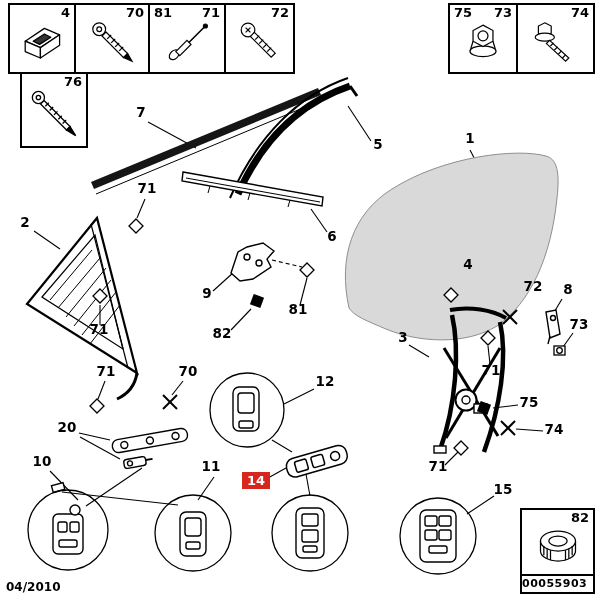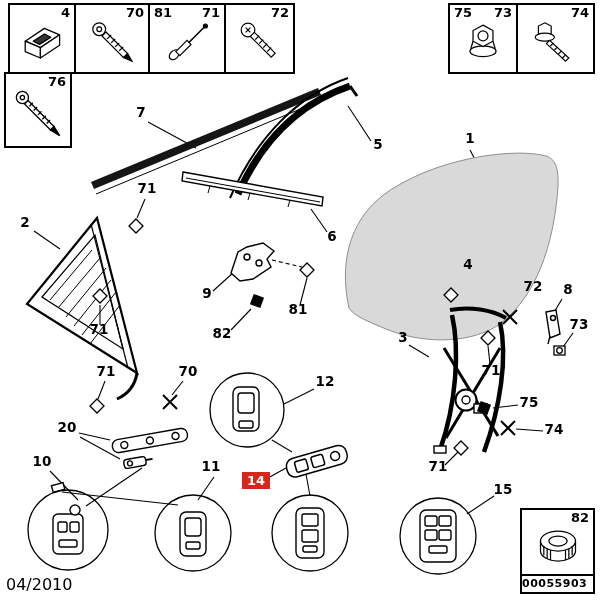--- a/index.html
+++ b/index.html
@@ -3,21 +3,21 @@
 <meta charset="utf-8">
 <style>
   html,body{margin:0;padding:0;background:#fff;}
   .stage{position:relative;width:600px;height:600px;background:#fff;overflow:hidden;
          font-family:"DejaVu Sans","Liberation Sans",sans-serif;}
   .diagram-svg{position:absolute;left:0;top:0;}
   .cell{position:absolute;border:2px solid #000;background:#fff;box-sizing:border-box;}
   .corner-l{position:absolute;top:0;left:4px;font-weight:bold;font-size:13px;}
   .corner-r{position:absolute;top:0;right:4px;font-weight:bold;font-size:13px;}
   .cell svg{position:absolute;left:50%;top:55%;transform:translate(-50%,-50%);}
-  .date{position:absolute;left:6px;bottom:6px;font-weight:normal;font-size:16px;}
+  .date{position:absolute;left:6px;bottom:6px;font-weight:bold;font-size:12px;}
   .drawno{position:absolute;left:520px;top:574px;width:75px;height:20px;border:2px solid #000;
           box-sizing:border-box;text-align:left;font-weight:bold;font-size:11px;line-height:16px;
           background:#fff;letter-spacing:.5px;}
   .callout{font-weight:bold;font-size:13.5px;fill:#000;}
   .hl-text{font-weight:bold;font-size:13px;fill:#fff;}
 </style>
 </head>
 <body>
 
 <div class="stage">
@@ -307,21 +307,21 @@
           <line x1="18" y1="12" x2="12" y2="18"></line>
       <path d="M23 18 L49 44 L44 49 L18 23 Z"></path>
       <line x1="29" y1="22" x2="24" y2="27"></line>
           <line x1="34" y1="27" x2="29" y2="32"></line>
       <line x1="39" y1="32" x2="34" y2="37"></line>
           <line x1="44" y1="37" x2="39" y2="42"></line>
     </g>
   </svg>
 </div>
 
-<div class="cell" style="left:4px;top:72px;width:68px;height:76px;">
+<div class="cell" style="left:20px;top:72px;width:68px;height:76px;">
   <span class="corner-r">76</span>
   <svg viewBox="0 0 60 60" width="52" height="52">
     <g fill="#fff" stroke="#000" stroke-width="1.5">
       <circle cx="12" cy="11" r="7"></circle>
           <circle cx="12" cy="11" r="2.5"></circle>
       <path d="M18.5 14.5 L48.5 44.5 L44.5 48.5 L14.5 18.5 Z"></path>
       <path d="M48.5 44.5 L55 55 L44.5 48.5 Z" fill="#000"></path>
       <line x1="24" y1="17" x2="20" y2="21"></line>
           <line x1="29" y1="22" x2="25" y2="26"></line>
       <line x1="34" y1="27" x2="30" y2="31"></line>

